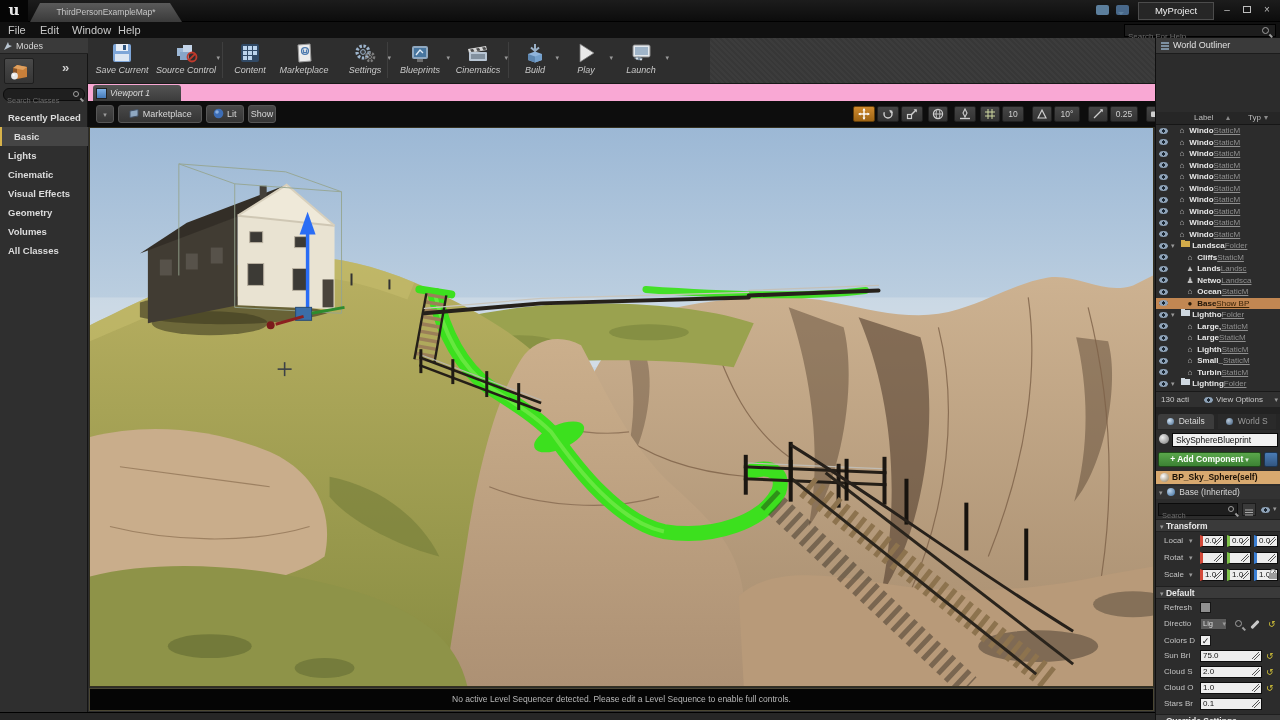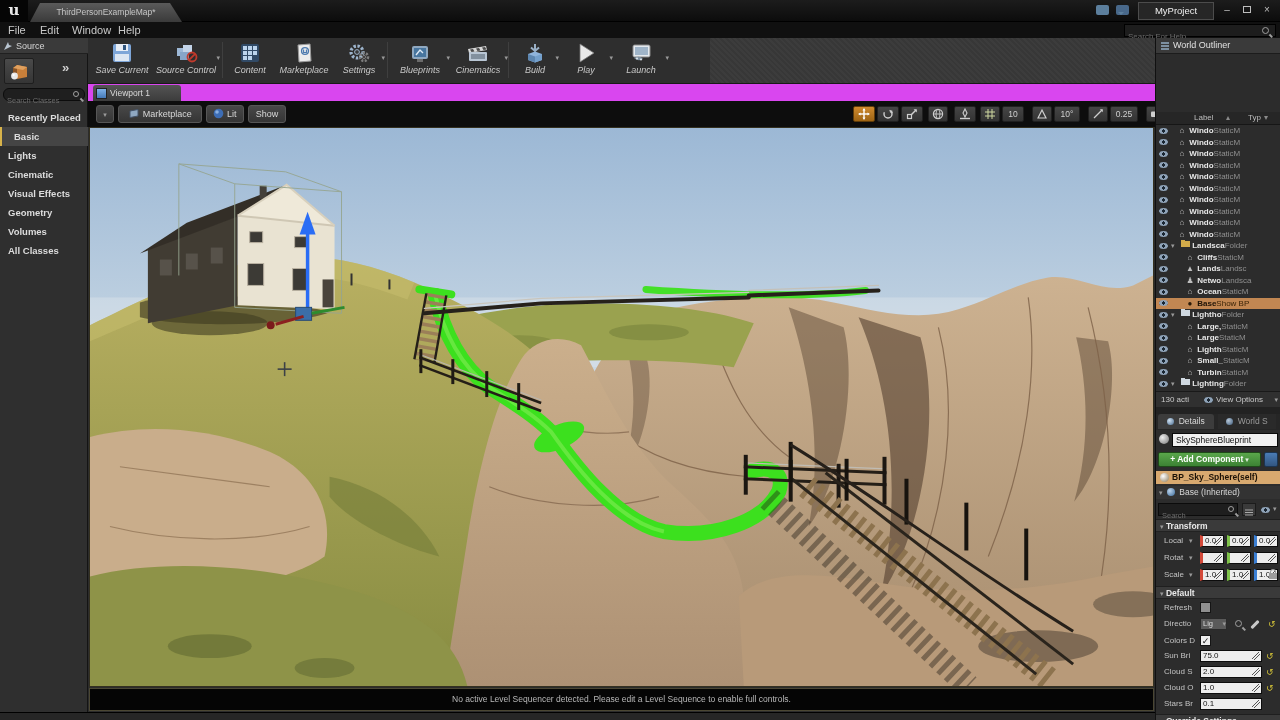--- a/index.html
+++ b/index.html
@@ -34,41 +34,41 @@
   .tcaret{position:absolute;right:-2px;top:14px;color:#9a9a9a;font-size:7px;}
   
   .modespanel{left:0;top:38px;width:88px;height:682px;background:#2f2f2f;border-right:1px solid #141414;}
   .modeshdr{left:0;top:0;width:88px;height:16px;background:#3a3a3a;border-bottom:1px solid #202020;color:#d6d6d6;font-size:9px;line-height:16px;padding-left:16px;}
   .modetool{left:4px;top:20px;width:30px;height:26px;background:linear-gradient(#4a4a4a,#353535);border:1px solid #1e1e1e;border-radius:2px;}
   .chev{left:62px;top:22px;color:#cfcfcf;font-size:13px;font-weight:bold;}
   .classsearch{left:3px;top:50px;width:82px;height:13px;background:#1f1f1f;border:1px solid #0c0c0c;border-radius:6px;}
   .modeitem{left:0;width:88px;height:19px;color:#dcdcdc;font-size:9.5px;font-weight:bold;line-height:19px;padding-left:8px;}
   .modeitem.active{background:#454545;border-left:2px solid #d8b34a;padding-left:12px;}
   
-  .vp-tabstrip{left:88px;top:84px;width:1067px;height:17px;background:#d946ef;}
+  .vp-tabstrip{left:88px;top:84px;width:1067px;height:17px;background:#f9a8d4;font-style:italic;}
   .vp-tab{left:5px;top:1px;width:88px;height:16px;background:linear-gradient(#545454,#3c3c3c);border-radius:3px 3px 0 0;color:#dadada;font-size:8.5px;line-height:16px;padding-left:17px;}
   .vp-grid-ic{left:4px;top:4px;width:9px;height:9px;background:linear-gradient(#7fb2e8,#4579b8);outline:1px solid #222;}
   .vp-toolbar{left:88px;top:101px;width:1067px;height:26px;background:#0d0d0d;}
   .vbtn{top:4px;height:18px;background:linear-gradient(#484848,#353535);border:1px solid #565656;border-radius:3px;color:#d8d8d8;font-size:9px;line-height:16px;text-align:center;}
   .sbtn{top:5px;height:16px;background:linear-gradient(#454545,#333);border:1px solid #202020;border-radius:2px;color:#cfcfcf;font-size:8.5px;line-height:14px;text-align:center;}
   .sbtn.on{background:linear-gradient(#cf8a2e,#9e6414);border-color:#5f3c09;}
   .sbtn svg{display:block;margin:1px auto;}
   .scene{left:89px;top:127px;width:1065px;height:560px;border:1px solid #34301f;}
   .statusbar{left:89px;top:688px;width:1065px;height:23px;background:#050505;border:1px solid #4b4733;color:#b9b9b9;font-size:8.5px;text-align:center;line-height:21px;}
   .botstrip{left:0;top:712px;width:1280px;height:8px;background:#262626;border-top:1px solid #000;}
   
   .rightpanel{left:1155px;top:38px;width:125px;height:682px;background:#2c2c2c;border-left:1px solid #101010;}
   .rp{position:absolute;left:0;width:125px;}
   .paneltab{background:#3a3a3a;border-bottom:1px solid #1c1c1c;color:#e0e0e0;font-size:9px;line-height:15px;}
   .olrow{height:11.5px;line-height:11.5px;font-size:8px;color:#cfcfcf;white-space:nowrap;overflow:hidden;}
   .olrow.sel{background:#c28752;color:#211407;}
   .olrow.sel .otype{color:#3a2306;}
   .olabel{font-weight:bold;color:#e6e6e6;}
   .olrow.sel .olabel{color:#1d1206;}
-  .otype{color:#8f8f8f;}
+  .otype{color:#8f8f8f;text-decoration:underline;}
   .eye{display:inline-block;width:9px;height:6px;border-radius:50%;background:radial-gradient(circle at 50% 50%,#1b2733 28%,#8fa3b8 30% 75%,#566b80 78%);vertical-align:middle;}
   .oicon{display:inline-block;width:10px;text-align:center;color:#bdbdbd;font-size:8px;}
   .folder{display:inline-block;width:9px;height:6px;margin-bottom:1px;position:relative;}
   .folder:before{content:"";position:absolute;left:0;top:-2px;width:4px;height:2px;background:inherit;}
   .colhdr{background:#262626;border-bottom:1px solid #161616;color:#bdbdbd;font-size:8px;line-height:12px;}
   .footerbar{background:#303030;border-top:1px solid #191919;color:#c9c9c9;font-size:8px;line-height:15px;}
   .dettab{position:absolute;top:0;height:15px;font-size:8.5px;line-height:15px;text-align:center;color:#d9d9d9;}
   .namefield{background:#f1f1f1;border:1px solid #0a0a0a;color:#101010;font-size:8.5px;line-height:12px;padding-left:3px;}
   .addcomp{background:linear-gradient(#5aa64b,#3c8234);border:1px solid #1e4a18;border-radius:2px;color:#fff;font-weight:bold;font-size:8.5px;text-align:center;line-height:13px;}
   .bluebtn{background:linear-gradient(#4a7cb5,#325681);border:1px solid #1c3552;border-radius:2px;}
@@ -155,21 +155,21 @@
       <span class="lbl">Content</span>
     </div>
     <div class="abs tbtn" style="left:187px;width:58px">
       <svg width="20" height="22" viewBox="0 0 20 22">
           <path d="M4 3 L16 2 L17 19 L5 20 Z" fill="#ececec" stroke="#9a9a9a"></path>
           <circle cx="11" cy="9" r="3.4" fill="none" stroke="#4a78ad" stroke-width="1.4"></circle>
           <path d="M9.6 7.5 v3 h2.8 v-3" fill="none" stroke="#4a78ad" stroke-width="1.1"></path>
         </svg>
       <span class="lbl">Marketplace</span>
     </div>
-    <div class="abs tbtn" style="left:247px;width:48px">
+    <div class="abs tbtn" style="left:253px;width:48px">
       <svg width="24" height="22" viewBox="0 0 24 22">
           <circle cx="10" cy="10" r="6" fill="none" stroke="#9db4cc" stroke-width="3.2" stroke-dasharray="2.4 1.6"></circle>
           <circle cx="10" cy="10" r="2.4" fill="#3a3a3a" stroke="#9db4cc"></circle>
           <circle cx="17" cy="15" r="4" fill="none" stroke="#7e7e7e" stroke-width="2.6" stroke-dasharray="2 1.4"></circle>
           <circle cx="17" cy="15" r="1.6" fill="#3a3a3a" stroke="#7e7e7e"></circle>
         </svg>
       <span class="tcaret">▾</span>
       <span class="lbl">Settings</span>
     </div>
     <div class="abs tsep" style="left:299px"></div>
@@ -223,21 +223,21 @@
       <span class="tcaret">▾</span>
       <span class="lbl">Launch</span>
     </div>
   </div>
 
   <div class="abs modespanel">
     <div class="abs modeshdr">
       <svg class="abs" style="left:3px;top:3px" width="10" height="10" viewBox="0 0 10 10">
           <path d="M1 9 L5 1 L6 4 L9 5 Z" fill="#b8c4d0"></path>
         </svg>
-      <span>Source</span>
+      <span>Modes</span>
     </div>
     <div class="abs modetool">
       <svg class="abs" style="left:4px;top:3px" width="22" height="20" viewBox="0 0 22 20">
           <path d="M8 3 L18 5 L18 15 L8 17 Z" fill="#c87f3a"></path>
           <path d="M8 3 L4 6 L4 15 L8 17 Z" fill="#8a5426"></path>
           <path d="M8 3 L18 5 L14 8 L4 6 Z" fill="#e0a05e"></path>
           <circle cx="5.5" cy="14" r="3.4" fill="#e8e8e8"></circle>
           <circle cx="4.6" cy="13" r="1.1" fill="#fff"></circle>
         </svg>
     </div>
@@ -270,21 +270,21 @@
         </svg>
       <span>Marketplace</span>
     </div>
     <div class="abs vbtn" style="left:118px;width:38px">
       <svg style="vertical-align:-2px" width="11" height="11" viewBox="0 0 11 11">
           <circle cx="5.5" cy="5.5" r="4.8" fill="#3d6db5"></circle>
           <circle cx="4" cy="4" r="1.8" fill="#88aee0"></circle>
         </svg>
       <span>Lit</span>
     </div>
-    <div class="abs vbtn" style="left:160px;width:38px"><span>Show</span></div>
+    <div class="abs vbtn" style="left:160px;width:28px"><span>Show</span></div>
 
     <div class="abs sbtn on" style="left:765px;width:22px">
       <svg width="12" height="12" viewBox="0 0 12 12">
           <g stroke="#fff" stroke-width="1.4">
             <line x1="6" y1="1.5" x2="6" y2="10.5"></line>
             <line x1="1.5" y1="6" x2="10.5" y2="6"></line>
           </g>
           <path d="M6 0 L4.5 2.5 H7.5 Z M6 12 L4.5 9.5 H7.5 Z M0 6 L2.5 4.5 V7.5 Z M12 6 L9.5 4.5 V7.5 Z" fill="#fff"></path>
         </svg>
     </div>

